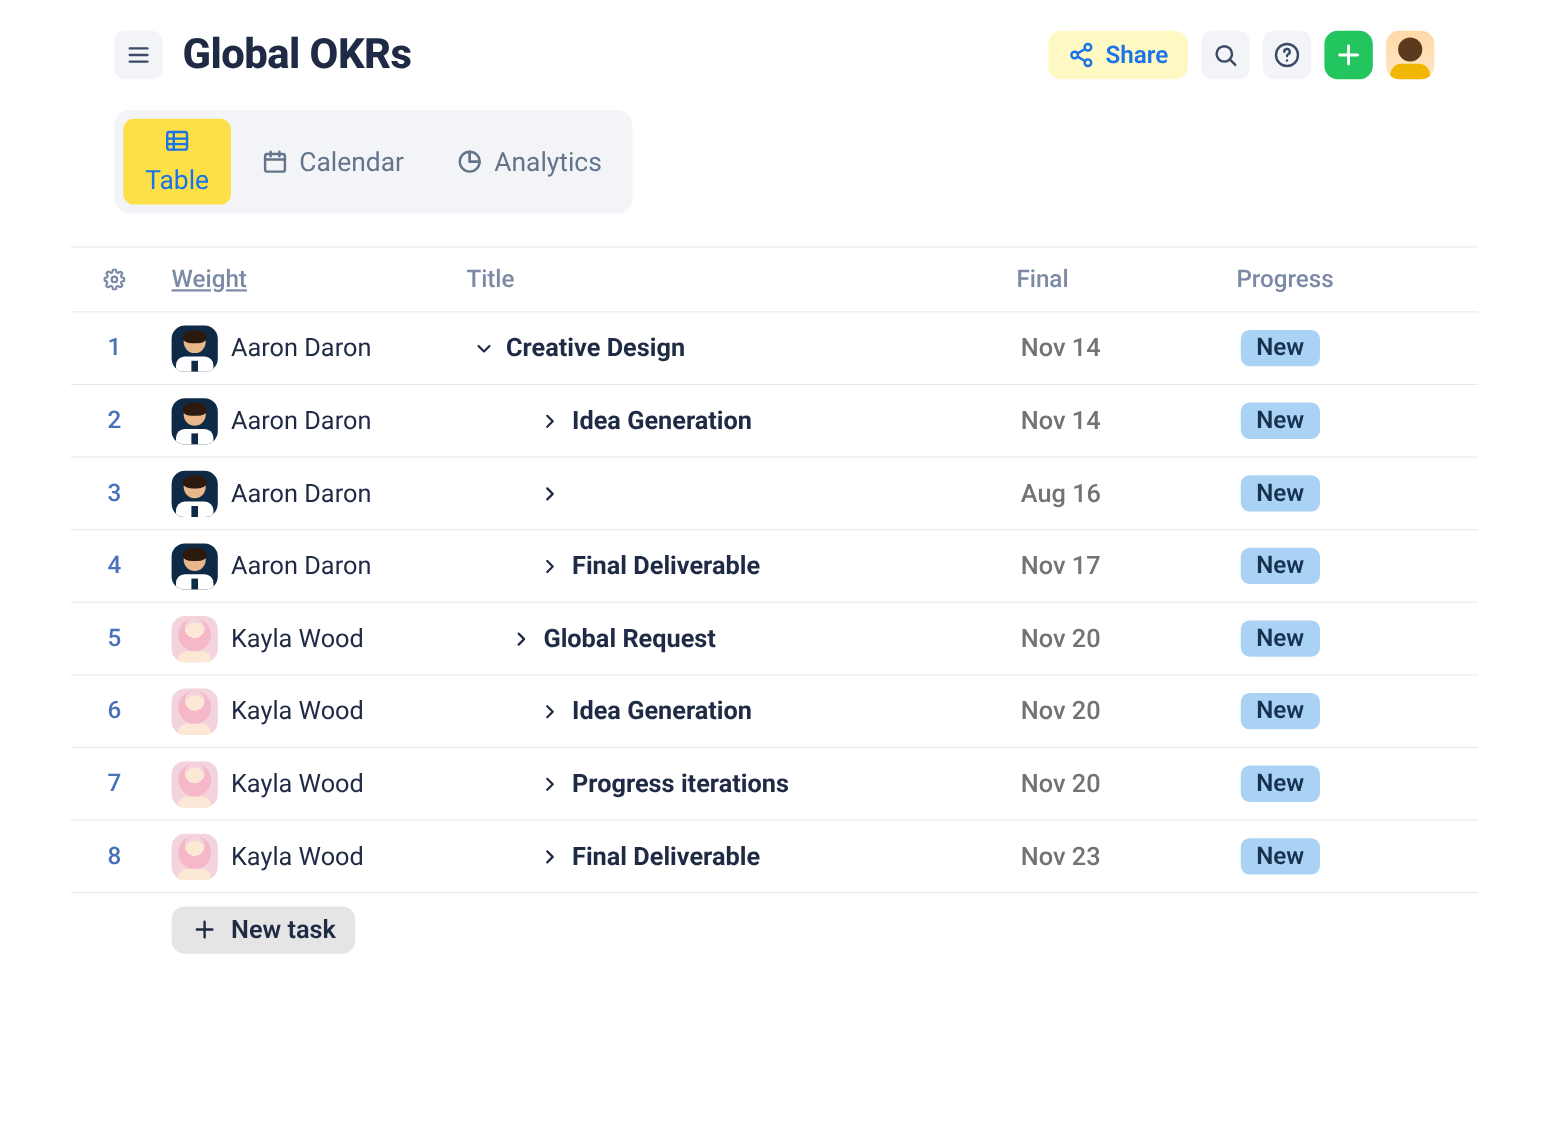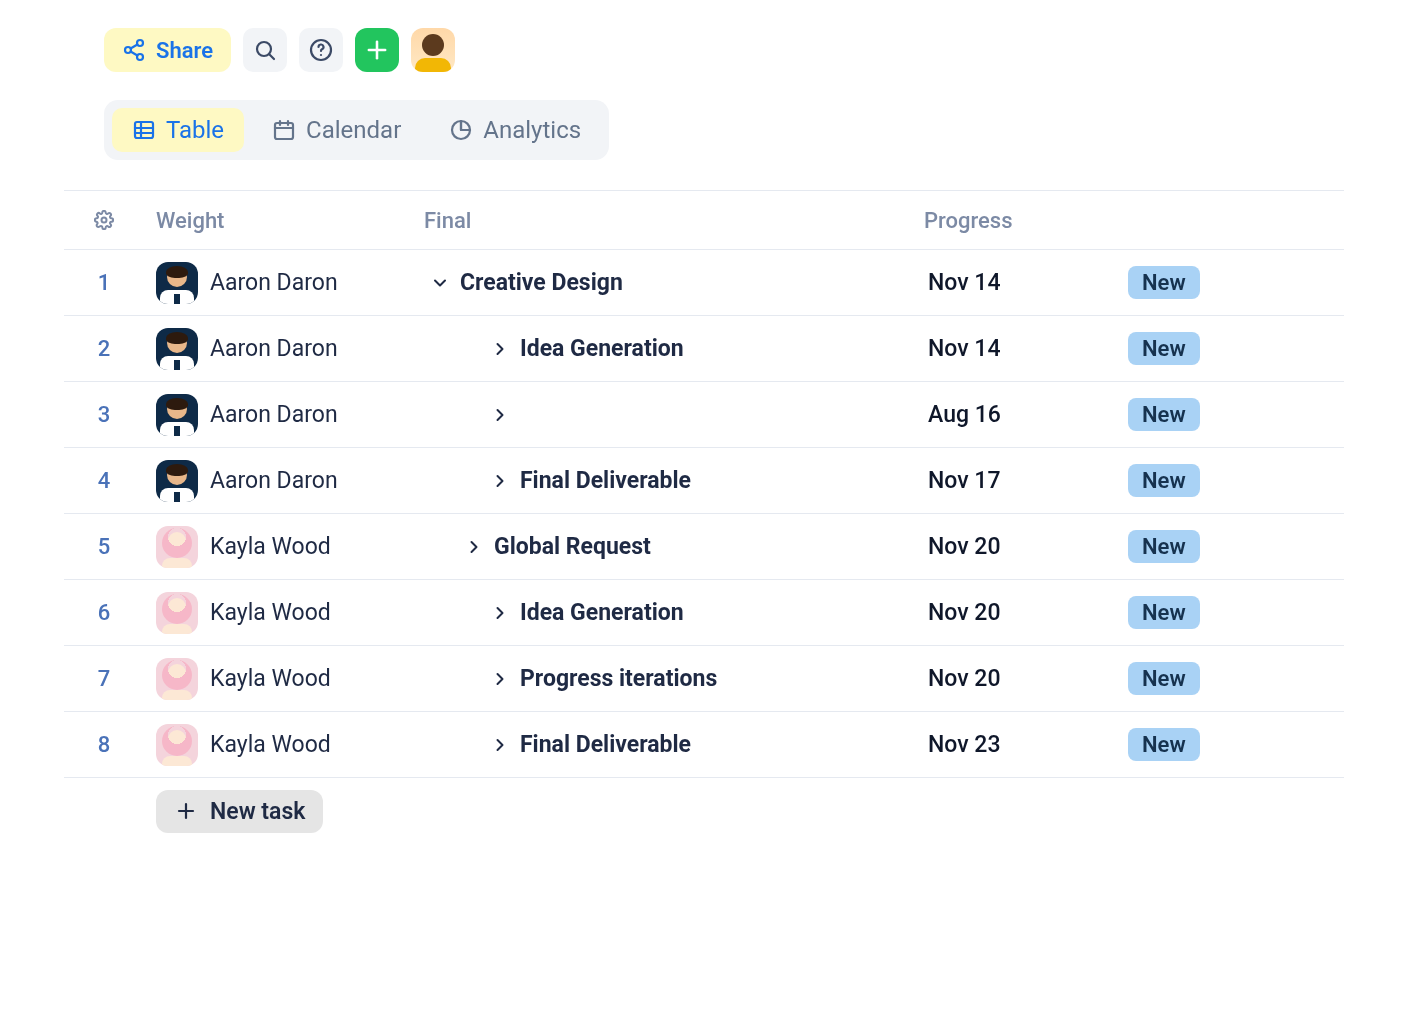--- a/index.html
+++ b/index.html
@@ -84,22 +84,23 @@
   }
   .view-tab {
     display: flex; align-items: center; gap: 10px;
     padding: 8px 20px;
     border-radius: 10px;
     font-size: 24px;
     color: #64748b;
     cursor: pointer;
   }
   .view-tab.active {
-    background: #fef9c3;
+    background: #fde047;
     color: #1a73e8;
+    flex-direction: column;
   }
 
   
   .table-area { margin-top: 30px; }
 
   .col-head, .row {
     display: grid;
     grid-template-columns: 80px 280px 500px 200px 1fr;
     align-items: center;
     border-bottom: 1px solid #e5e9f0;
@@ -120,21 +121,21 @@
 
   .cell { padding-left: 0; }
   .cell.idx {
     color: #4a72b8;
     font-size: 22px;
     text-align: center;
     font-weight: 500;
   }
   .cell.weight { display: flex; align-items: center; gap: 12px; padding-left: 12px;}
   .cell.title  { display: flex; align-items: center; gap: 10px; font-weight: 700; color:#1f2a44;}
-  .cell.type   { color:#0f172a; font-weight:500; padding-left:4px;}
+  .cell.type   { color:#737373; font-weight:500; padding-left:4px;}
   .cell.progress { padding-left:4px; }
 
   .title-indent-0 { padding-left: 6px; }
   .title-indent-1 { padding-left: 40px; }
   .title-indent-2 { padding-left: 66px; }
 
   .row-avatar {
     width: 42px; height: 42px; border-radius: 12px;
     display:flex; align-items:flex-end; justify-content:center; overflow:hidden;
     position:relative; flex-shrink:0;
@@ -203,20 +204,30 @@
   
   svg.i { width:24px; height:24px; stroke:currentColor; fill:none; stroke-width:2.2; stroke-linecap:round; stroke-linejoin:round; flex-shrink:0;}
   svg.i-sm { width:20px; height:20px; stroke:currentColor; fill:none; stroke-width:2.4; stroke-linecap:round; stroke-linejoin:round; flex-shrink:0;}
   svg.i-lg { width:28px; height:28px; stroke:currentColor; fill:none; stroke-width:2.2; stroke-linecap:round; stroke-linejoin:round; flex-shrink:0;}
 
 </style>
 </head>
 <body>
 
 <div class="header">
+  <div class="header-left">
+    <div class="icon-btn">
+      <svg class="i" viewBox="0 0 24 24">
+          <line x1="4" y1="6" x2="20" y2="6"></line>
+          <line x1="4" y1="12" x2="20" y2="12"></line>
+          <line x1="4" y1="18" x2="20" y2="18"></line>
+        </svg>
+    </div>
+    <h1 class="page-title">Global OKRs</h1>
+  </div>
 
   <div class="header-right">
     <div class="share-btn">
       <svg class="i" viewBox="0 0 24 24">
           <circle cx="18" cy="5" r="3"></circle>
           <circle cx="6" cy="12" r="3"></circle>
           <circle cx="18" cy="19" r="3"></circle>
           <line x1="8.6" y1="10.5" x2="15.4" y2="6.5"></line>
           <line x1="8.6" y1="13.5" x2="15.4" y2="17.5"></line>
         </svg>
@@ -277,21 +288,22 @@
 
 <div class="table-area">
 
   <div class="col-head">
     <div class="idx-head">
       <svg class="i-sm" viewBox="0 0 24 24">
           <circle cx="12" cy="12" r="3"></circle>
           <path d="M19.4 15a1.7 1.7 0 0 0 .34 1.87l.06.06a2 2 0 1 1-2.83 2.83l-.06-.06a1.7 1.7 0 0 0-1.87-.34 1.7 1.7 0 0 0-1 1.56V21a2 2 0 1 1-4 0v-.09a1.7 1.7 0 0 0-1-1.56 1.7 1.7 0 0 0-1.87.34l-.6.06a2 2 0 1 1-2.83-2.83l.06-.06a1.7 1.7 0 0 0 .34-1.87 1.7 1.7 0 0 0-1.56-1H3a2 2 0 1 1 0-4h.09a1.7 1.7 0 0 0 1.56-1 1.7 1.7 0 0 0-.34-1.87l-.06-.06a2 2 0 1 1 2.83-2.83l.06.06a1.7 1.7 0 0 0 1.87.34H9a1.7 1.7 0 0 0 1-1.56V3a2 2 0 1 1 4 0v.09a1.7 1.7 0 0 0 1 1.56 1.7 1.7 0 0 0 1.87-.34l.06-.06a2 2 0 1 1 2.83 2.83l-.06.06a1.7 1.7 0 0 0-.34 1.87V9a1.7 1.7 0 0 0 1.56 1H21a2 2 0 1 1 0 4h-.09a1.7 1.7 0 0 0-1.56 1z"></path>
         </svg>
     </div>
-    <div class="cell" style="padding-left:12px;">Weight</div>
+    <div class="cell" style="padding-left:12px;text-decoration:underline;">Weight</div>
+    <div class="cell">Title</div>
     <div class="cell">Final</div>
     <div class="cell">Progress</div>
   </div>
 
   <div id="rows-mount">
       <div class="row">
         <div class="cell idx">1</div>
         <div class="cell weight">
           <div class="row-avatar aaron">
             <div class="torso"></div>

